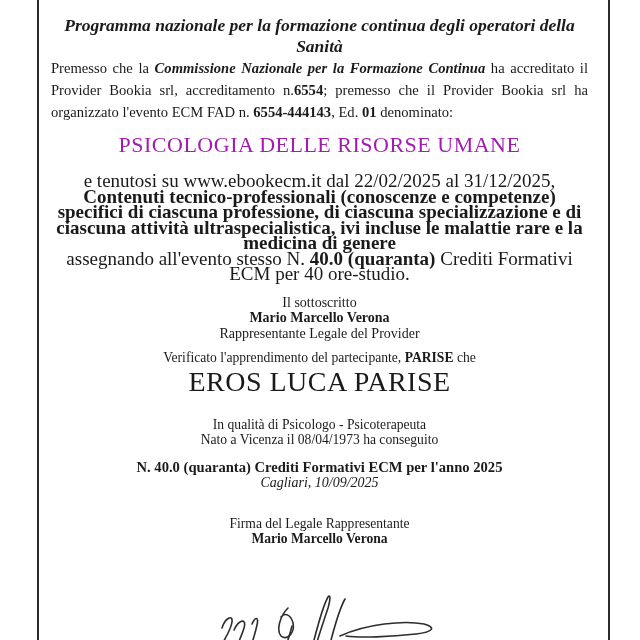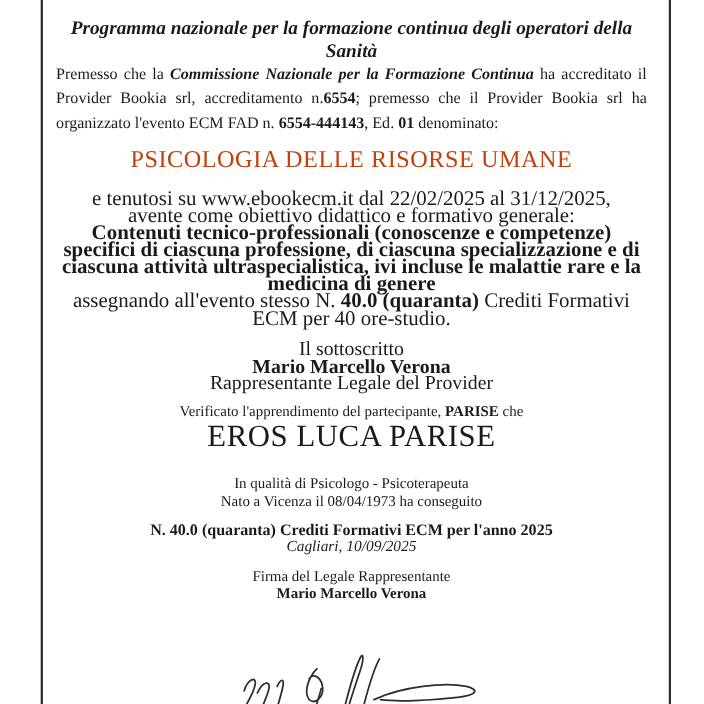--- a/index.html
+++ b/index.html
@@ -35,33 +35,33 @@
   }
   .course-title {
     margin-top: 9px;
     font-size: 22px; line-height: 26px;
     letter-spacing: 0.5px;
   }
   .center-block {
     margin-top: 15px;
     font-size: 19px; line-height: 15.5px;
   }
-  .undersigned-block { margin-top: 13px; font-size: 18px; line-height: 15.5px; }
+  .undersigned-block { margin-top: 13px; font-size: 14px; line-height: 15.5px; }
   .attesta-line { margin-top: 9px; font-size: 13.6px; line-height: 15.5px; }
   .participant-name {
     font-size: 28px; line-height: 32px;
     letter-spacing: 0.5px;
   }
   .quality-block { margin-top: 19px; font-size: 13.6px; line-height: 15.5px; }
   .credits-awarded {
     margin-top: 11px;
     font-size: 14.6px; line-height: 16px; font-weight: bold;
   }
   .place-date { font-size: 14px; line-height: 15px; font-style: italic; }
-  .firma-block { margin-top: 11px; font-size: 13.6px; line-height: 15.5px; }
+  .firma-block { margin-top: 26px; font-size: 13.6px; line-height: 15.5px; }
   .signature-svg {
     position: absolute;
     left: 208px; top: 586px;
     width: 240px; height: 58px;
   }
   .signature-svg path {
     fill: none; stroke: #2d2d2d;
     stroke-width: 1.6; stroke-linecap: round;
   }
 </style>
@@ -72,25 +72,24 @@
 
   <div class="border-line border-left"></div>
   <div class="border-line border-right"></div>
 
   <div class="content">
 
     <div class="header-title">Programma nazionale per la formazione continua degli operatori della Sanità</div>
 
     <p class="premise"><span>Premesso che la </span><span class="b i">Commissione Nazionale per la Formazione Continua</span><span> ha accreditato il Provider Bookia srl, accreditamento n.</span><span class="b">6554</span><span>; premesso che il Provider Bookia srl ha organizzato l'evento ECM FAD n. </span><span class="b">6554-444143</span><span>, Ed. </span><span class="b">01</span><span> denominato:</span></p>
 
-    <div class="course-title" style="color: #c2410c; font-family: Liberation Serif, serif;">PSICOLOGIA DELLE RISORSE UMANE</div>
+    <div class="course-title" style="color: #a21caf; font-family: Liberation Serif, serif;">PSICOLOGIA DELLE RISORSE UMANE</div>
 
     <div class="center-block">
       <div>e tenutosi su www.ebookecm.it dal 22/02/2025 al 31/12/2025,</div>
-      <div>avente come obiettivo didattico e formativo generale:</div>
       <div class="b">Contenuti tecnico-professionali (conoscenze e competenze) specifici di ciascuna professione, di ciascuna specializzazione e di ciascuna attività ultraspecialistica, ivi incluse le malattie rare e la medicina di genere</div>
       <div><span>assegnando all'evento stesso N. </span><span class="b">40.0 (quaranta)</span><span> Crediti Formativi ECM per 40 ore-studio.</span></div>
     </div>
 
     <div class="undersigned-block">
       <div>Il sottoscritto</div>
       <div class="b">Mario Marcello Verona</div>
       <div>Rappresentante Legale del Provider</div>
     </div>
 

